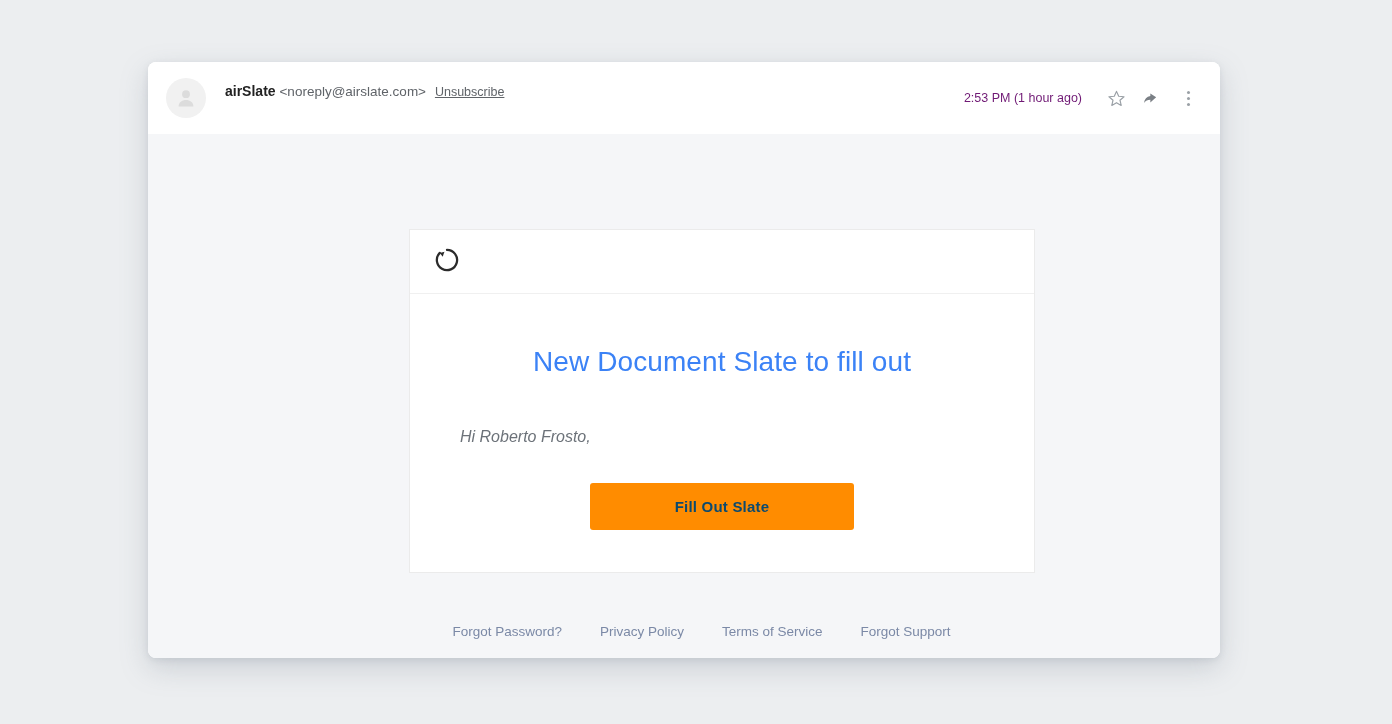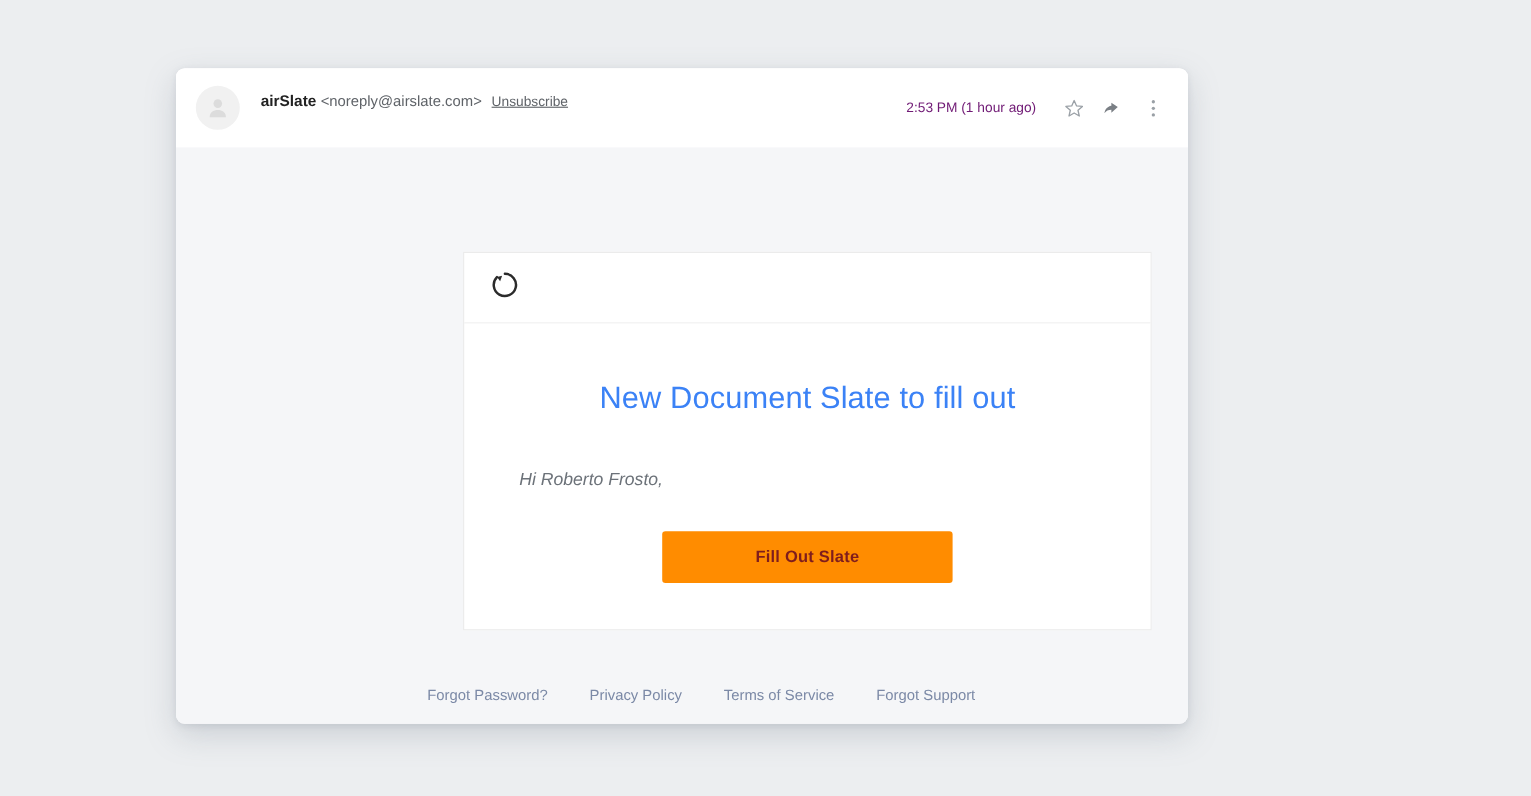--- a/index.html
+++ b/index.html
@@ -10,23 +10,23 @@
     width: 1392px;
     height: 724px;
     background: #eceef0;
     font-family: "Liberation Sans", sans-serif;
     overflow: hidden;
   }
 
   
   .window {
     position: absolute;
-    left: 160px;
+    left: 148px;
     top: 62px;
-    width: 920px;
+    width: 1072px;
     height: 596px;
     background: #ffffff;
     border-radius: 8px;
     box-shadow: 0 10px 28px rgba(120,130,142,0.28), 0 2px 6px rgba(120,130,142,0.16);
     overflow: hidden;
   }
 
   
   .mail-header {
     position: relative;
@@ -168,21 +168,21 @@
     margin: 0 0 0 16px;
     padding-left: 2px;
   }
   .cta-wrap {
     text-align: center;
     margin-top: 33px;
   }
   .cta {
     display: inline-block;
     background: #ff8c00;
-    color: #7f1d1d;
+    color: #0c4a6e;
     font-weight: bold;
     font-size: 15px;
     padding: 15px 0;
     width: 264px;
     border: none;
     border-radius: 3px;
     cursor: pointer;
     font-family: "Liberation Sans", sans-serif;
     letter-spacing: 0.2px;
   }

